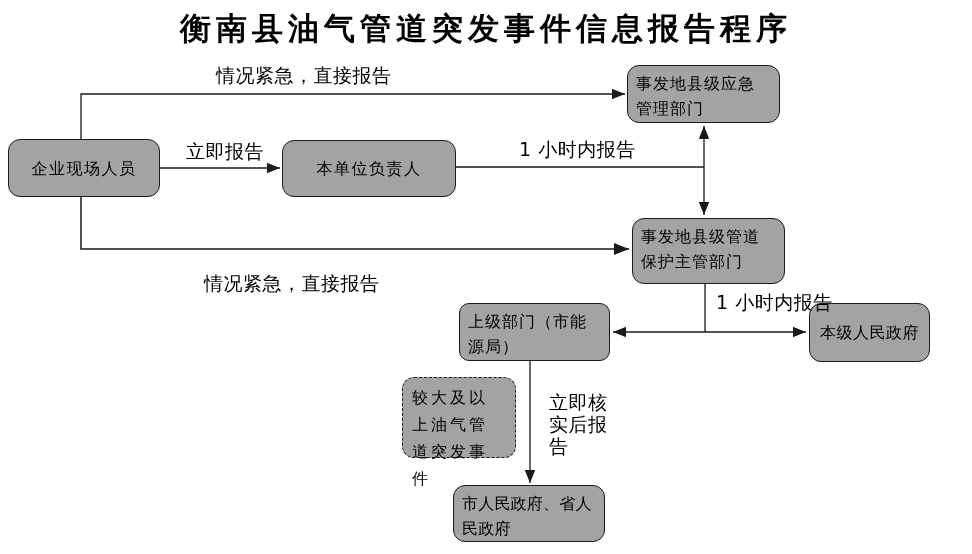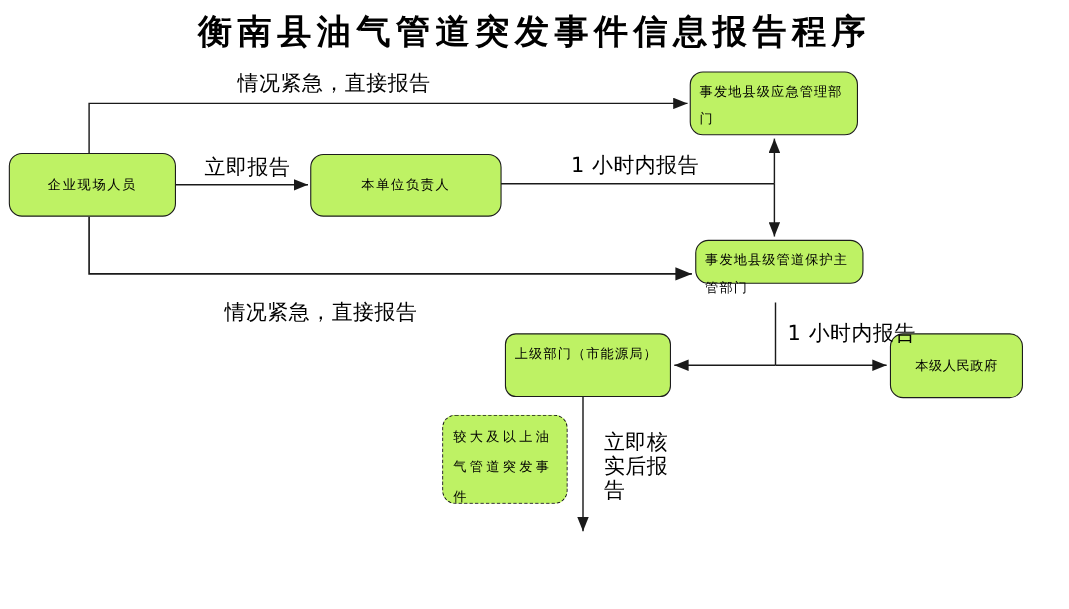--- a/index.html
+++ b/index.html
@@ -25,24 +25,24 @@
     white-space: nowrap;
   }
   svg.wires {
     position: absolute;
     left: 0; top: 0;
     width: 972px; height: 554px;
   }
   .node {
     position: absolute;
     box-sizing: border-box;
-    background: #bef264;
+    background: #a3a3a3;
     border: 1.5px solid #1c1c1c;
     border-radius: 12px;
-    font-size: 12px;
+    font-size: 16px;
     line-height: 25px;
     letter-spacing: 1px;
     word-break: break-all;
   }
   .node.center {
     display: flex;
     align-items: center;
     justify-content: center;
     letter-spacing: 1.5px;
     text-align: center;
@@ -105,36 +105,39 @@
   </div>
 
   <div class="node center" style="left:282px; top:140px; width:174px; height:57px;">
     <span>本单位负责人</span>
   </div>
 
   <div class="node toppad" style="left:627px; top:65px; width:153px; height:58px;">
     <span>事发地县级应急管理部门</span>
   </div>
 
-  <div class="node toppad" style="left:632px; top:218px; width:153px; height:40px;">
+  <div class="node toppad" style="left:632px; top:218px; width:153px; height:66px;">
     <span>事发地县级管道保护主管部门</span>
   </div>
 
   <div class="node toppad" style="left:459px; top:303px; width:151px; height:58px;border-radius:10px;">
     <span>上级部门（市能源局）</span>
   </div>
 
   <div class="node center" style="left:809px; top:303px; width:121px; height:59px; letter-spacing:0.5px;">
     <span>本级人民政府</span>
   </div>
 
   <div class="node dashed" style="left:402px; top:377px; width:114px; height:81px;">
     <span>较大及以上油气管道突发事件</span>
   </div>
 
+  <div class="node toppad tight" style="left:453px; top:485px; width:152px; height:57px;">
+    <span>市人民政府、省人民政府</span>
+  </div>
 
   <div class="lbl" style="left:216px; top:63px;">情况紧急，直接报告</div>
 
   <div class="lbl" style="left:186px; top:139px;">立即报告</div>
 
   <div class="lbl" style="left:519px; top:137px;">1 小时内报告</div>
 
   <div class="lbl" style="left:204px; top:271px;">情况紧急，直接报告</div>
 
   <div class="lbl" style="left:716px; top:290px;">1 小时内报告</div>

